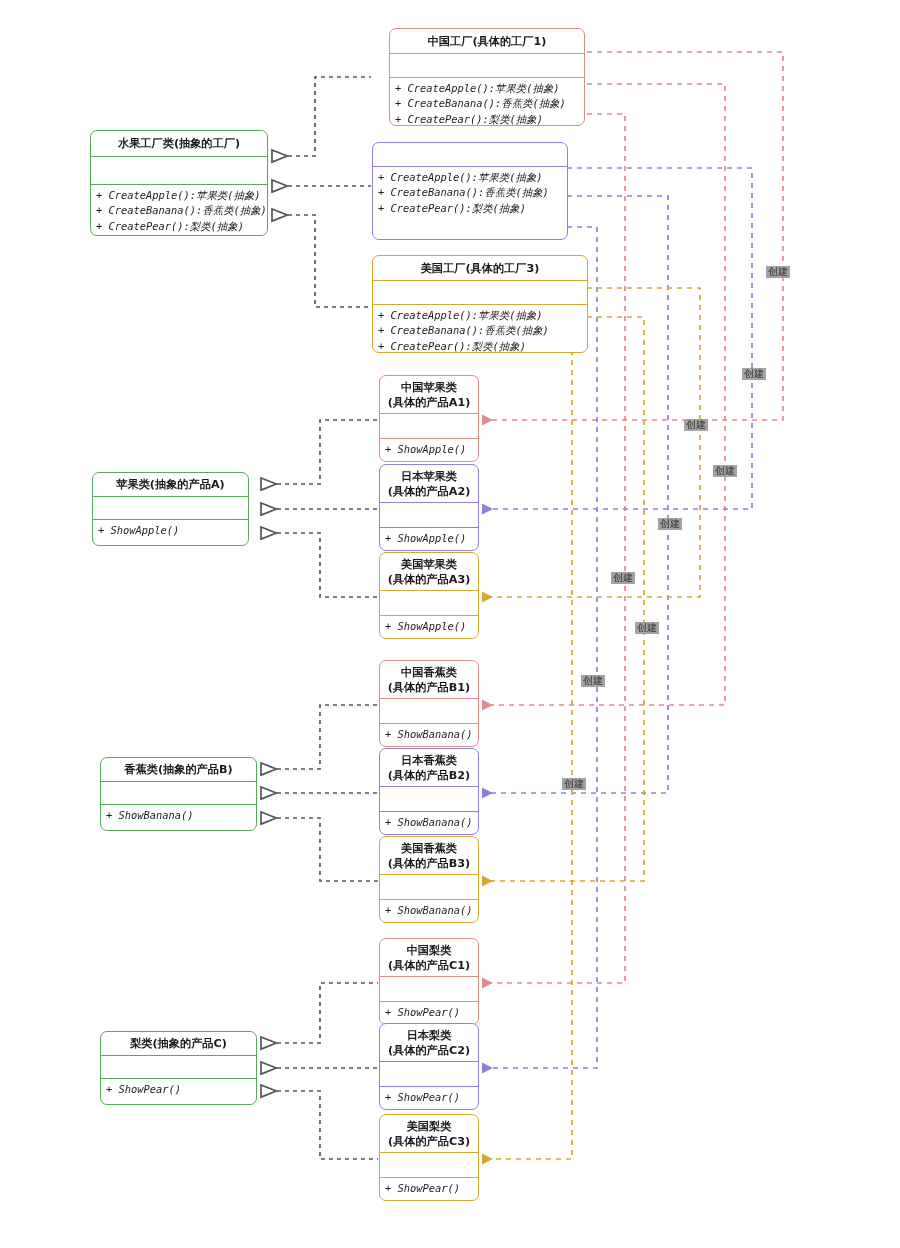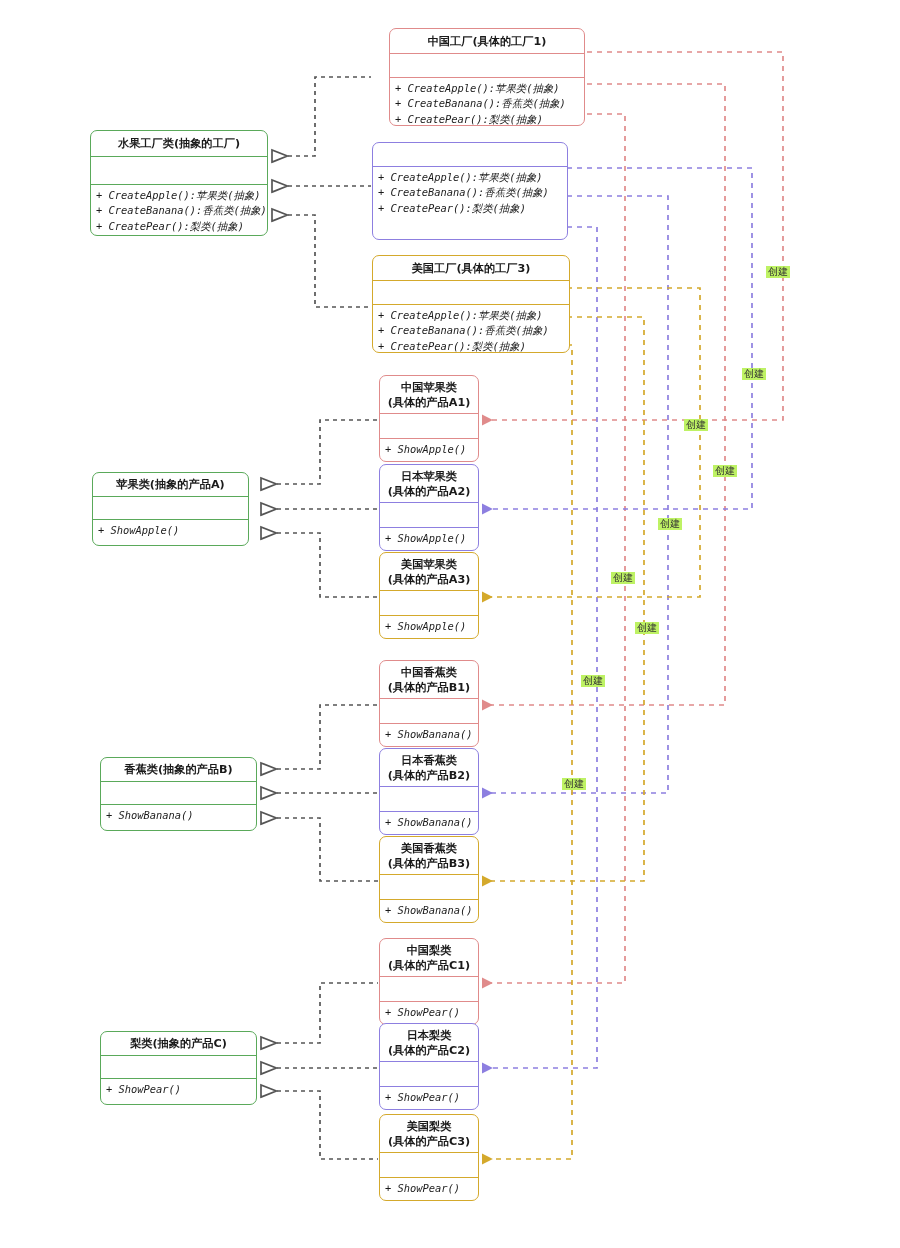--- a/index.html
+++ b/index.html
@@ -34,21 +34,21 @@
   .c-green{border-color:#5aa95a;}
   .c-green .title,.c-green .attrs{border-bottom-color:#5aa95a;}
   .c-red{border-color:#e08b8b;}
   .c-red .title,.c-red .attrs{border-bottom-color:#e08b8b;}
   .c-purple{border-color:#8d7fe0;}
   .c-purple .title,.c-purple .attrs{border-bottom-color:#8d7fe0;}
   .c-gold{border-color:#d4a92c;}
   .c-gold .title,.c-gold .attrs{border-bottom-color:#d4a92c;}
 
   .edge-label{
-    position:absolute;font-size:10px;color:#333;background:#bef264;
+    position:absolute;font-size:10px;color:#333;background:#a3a3a3;
     padding:0 2px;white-space:nowrap;line-height:12px;
   }
 </style>
 </head>
 <body>
 
 <div id="canvas">
 
   <svg class="edges" viewBox="0 0 900 1248" xmlns="http://www.w3.org/2000/svg">
     <defs>
@@ -130,21 +130,21 @@
 
   <div class="uml c-purple" style="left:372px;top:142px;width:196px;height:98px;">
     <div class="sec attrs" style="height:24px;"></div>
     <div class="sec ops">
       <div class="op">+ CreateApple():苹果类(抽象)</div>
       <div class="op">+ CreateBanana():香蕉类(抽象)</div>
       <div class="op">+ CreatePear():梨类(抽象)</div>
     </div>
   </div>
 
-  <div class="uml c-gold" style="left:372px;top:255px;width:198px;height:98px;">
+  <div class="uml c-gold" style="left:372px;top:255px;width:216px;height:98px;">
     <div class="sec title" style="height:25px;">
       <span>美国工厂(具体的工厂3)</span>
     </div>
     <div class="sec attrs" style="height:24px;"></div>
     <div class="sec ops">
       <div class="op">+ CreateApple():苹果类(抽象)</div>
       <div class="op">+ CreateBanana():香蕉类(抽象)</div>
       <div class="op">+ CreatePear():梨类(抽象)</div>
     </div>
   </div>

